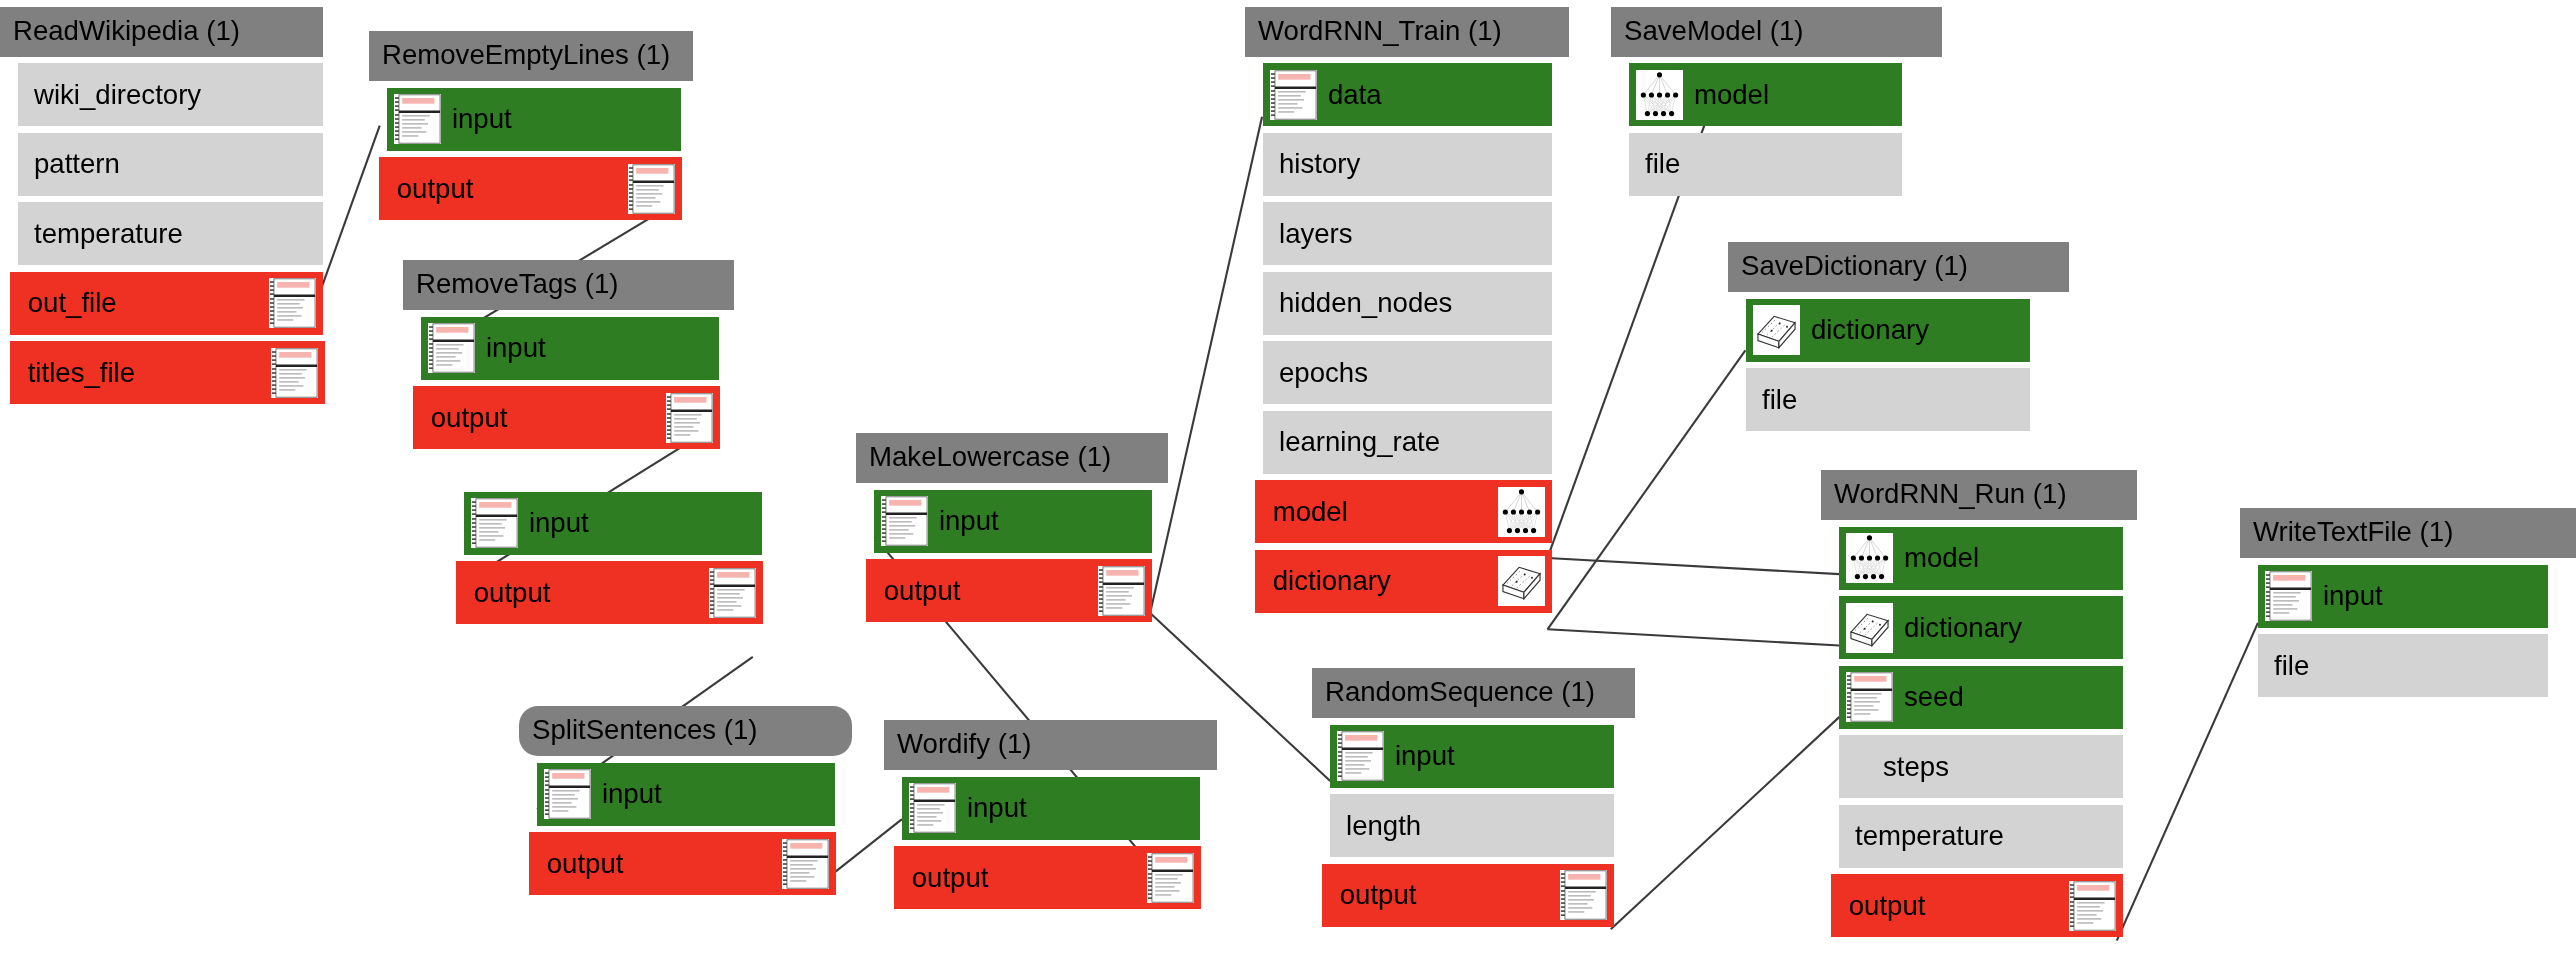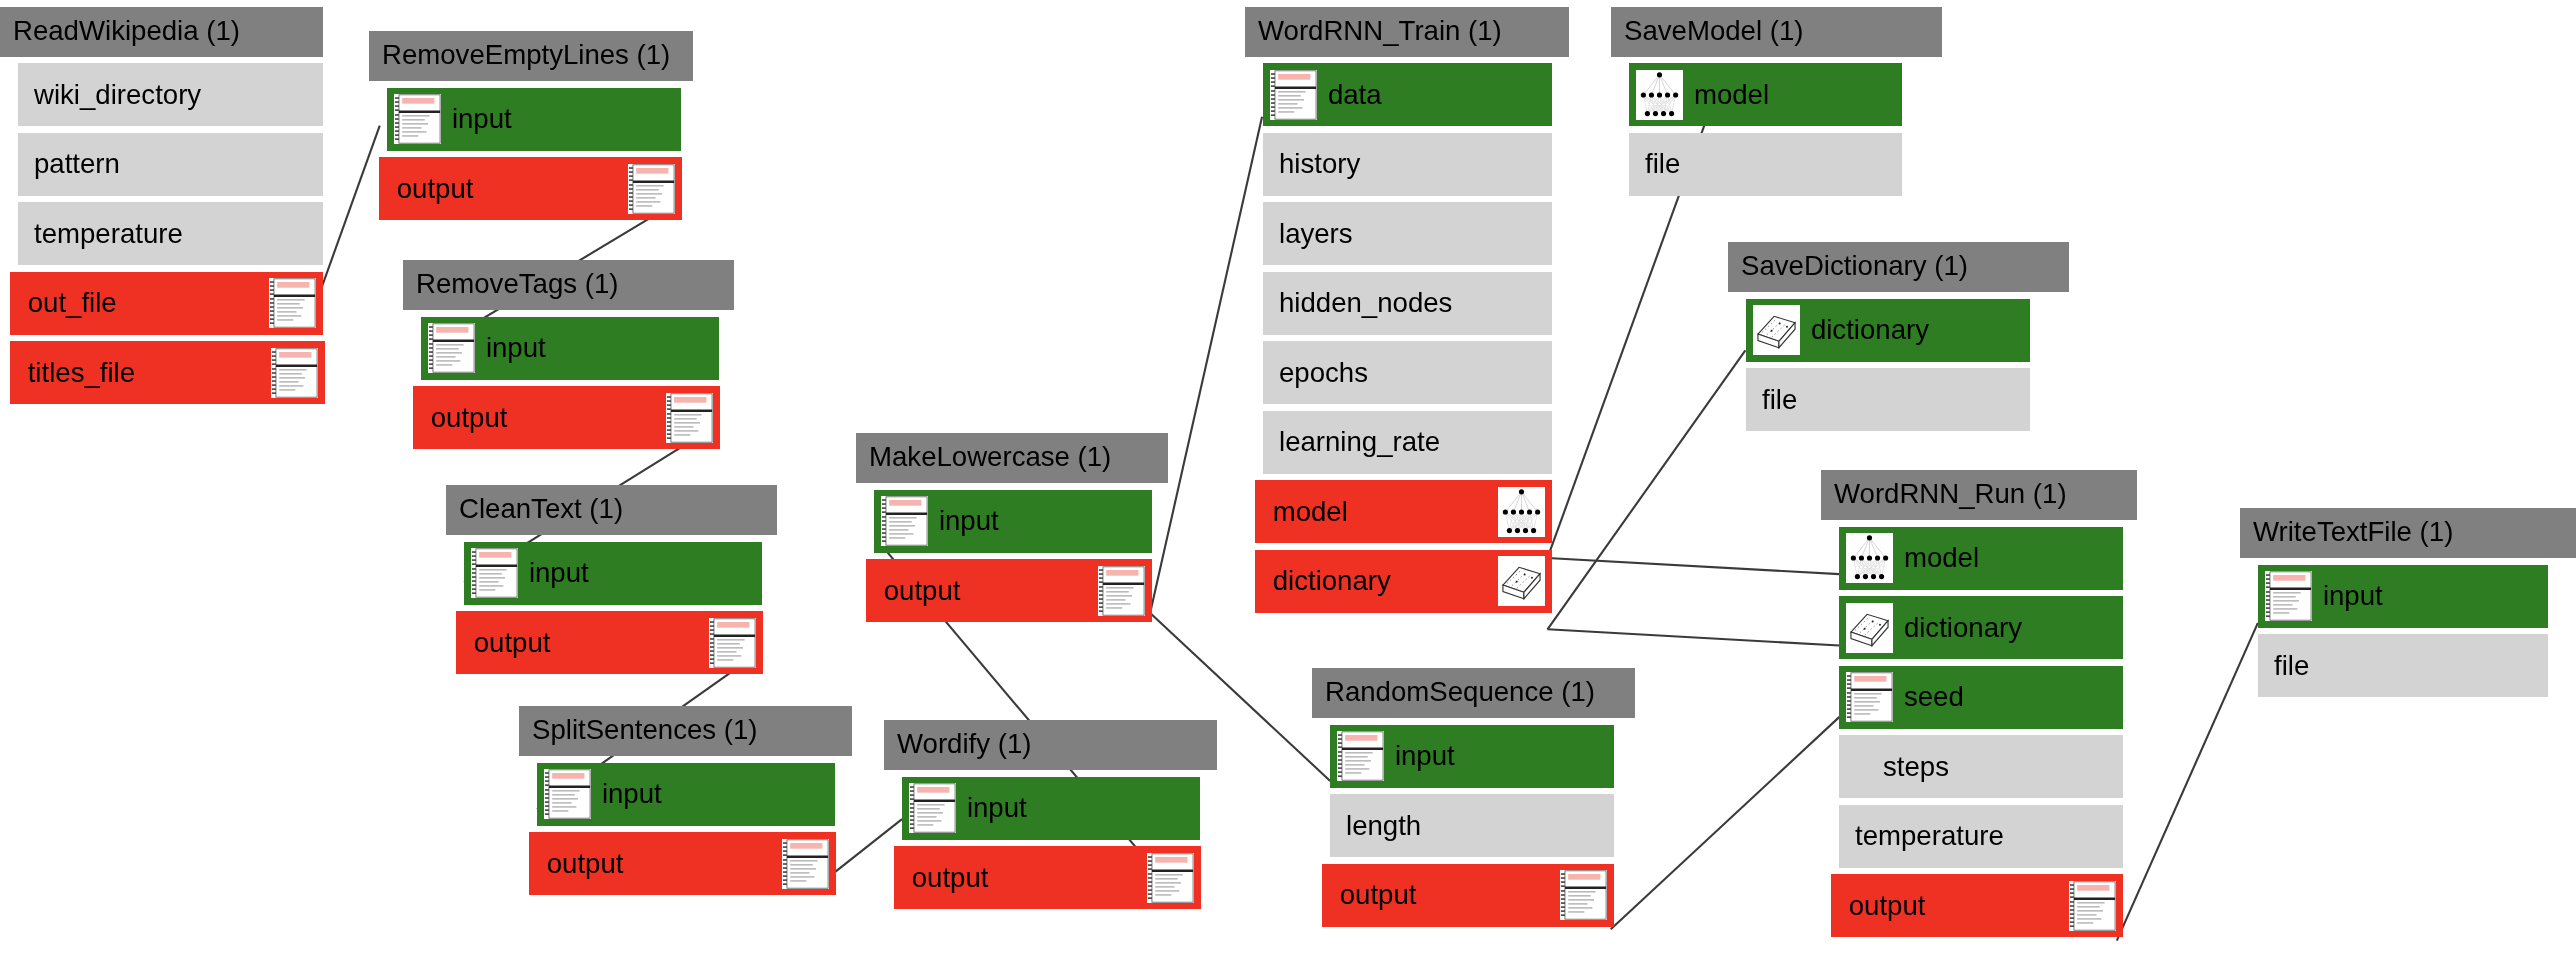--- a/index.html
+++ b/index.html
@@ -270,21 +270,20 @@
                   <rect x="10" y="41" width="24" height="2"></rect>
       <rect x="10" y="46" width="30" height="2"></rect>
                   <rect x="10" y="51" width="20" height="2"></rect>
     </g>
   </svg>
             </span>
           </div>
         </div>
       </div>
       <div class="node" style="left: 446px; top: 485px; width: 316px;">
-        <div class="node-title" style="width: 331px;">CleanText (1)</div>
         <div class="ports">
           <div class="port input" style="margin-left: 18px; width: 298px;">
             <span class="thumb">
               <svg viewBox="0 0 58 62">
     <rect x="6" y="1" width="51" height="60" fill="#ffffff" stroke="#555" stroke-width="1"></rect>
     <rect x="10" y="5" width="40" height="7" fill="#f7b3ae"></rect>
     <line x1="6" y1="22" x2="57" y2="22" stroke="#222" stroke-width="3"></line>
     <g fill="#444">
       <rect x="1" y="4" width="5" height="2"></rect>
                   <rect x="1" y="9" width="5" height="2"></rect>
@@ -337,21 +336,21 @@
                   <rect x="10" y="41" width="24" height="2"></rect>
       <rect x="10" y="46" width="30" height="2"></rect>
                   <rect x="10" y="51" width="20" height="2"></rect>
     </g>
   </svg>
             </span>
           </div>
         </div>
       </div>
       <div class="node" style="left: 519px; top: 706px; width: 316px;">
-        <div class="node-title" style="width: 333px;">SplitSentences (1)</div>
+        <div class="node-title" style="width: 333px; border-radius: 19px;">SplitSentences (1)</div>
         <div class="ports">
           <div class="port input" style="margin-left: 18px; width: 298px;">
             <span class="thumb">
               <svg viewBox="0 0 58 62">
     <rect x="6" y="1" width="51" height="60" fill="#ffffff" stroke="#555" stroke-width="1"></rect>
     <rect x="10" y="5" width="40" height="7" fill="#f7b3ae"></rect>
     <line x1="6" y1="22" x2="57" y2="22" stroke="#222" stroke-width="3"></line>
     <g fill="#444">
       <rect x="1" y="4" width="5" height="2"></rect>
                   <rect x="1" y="9" width="5" height="2"></rect>

